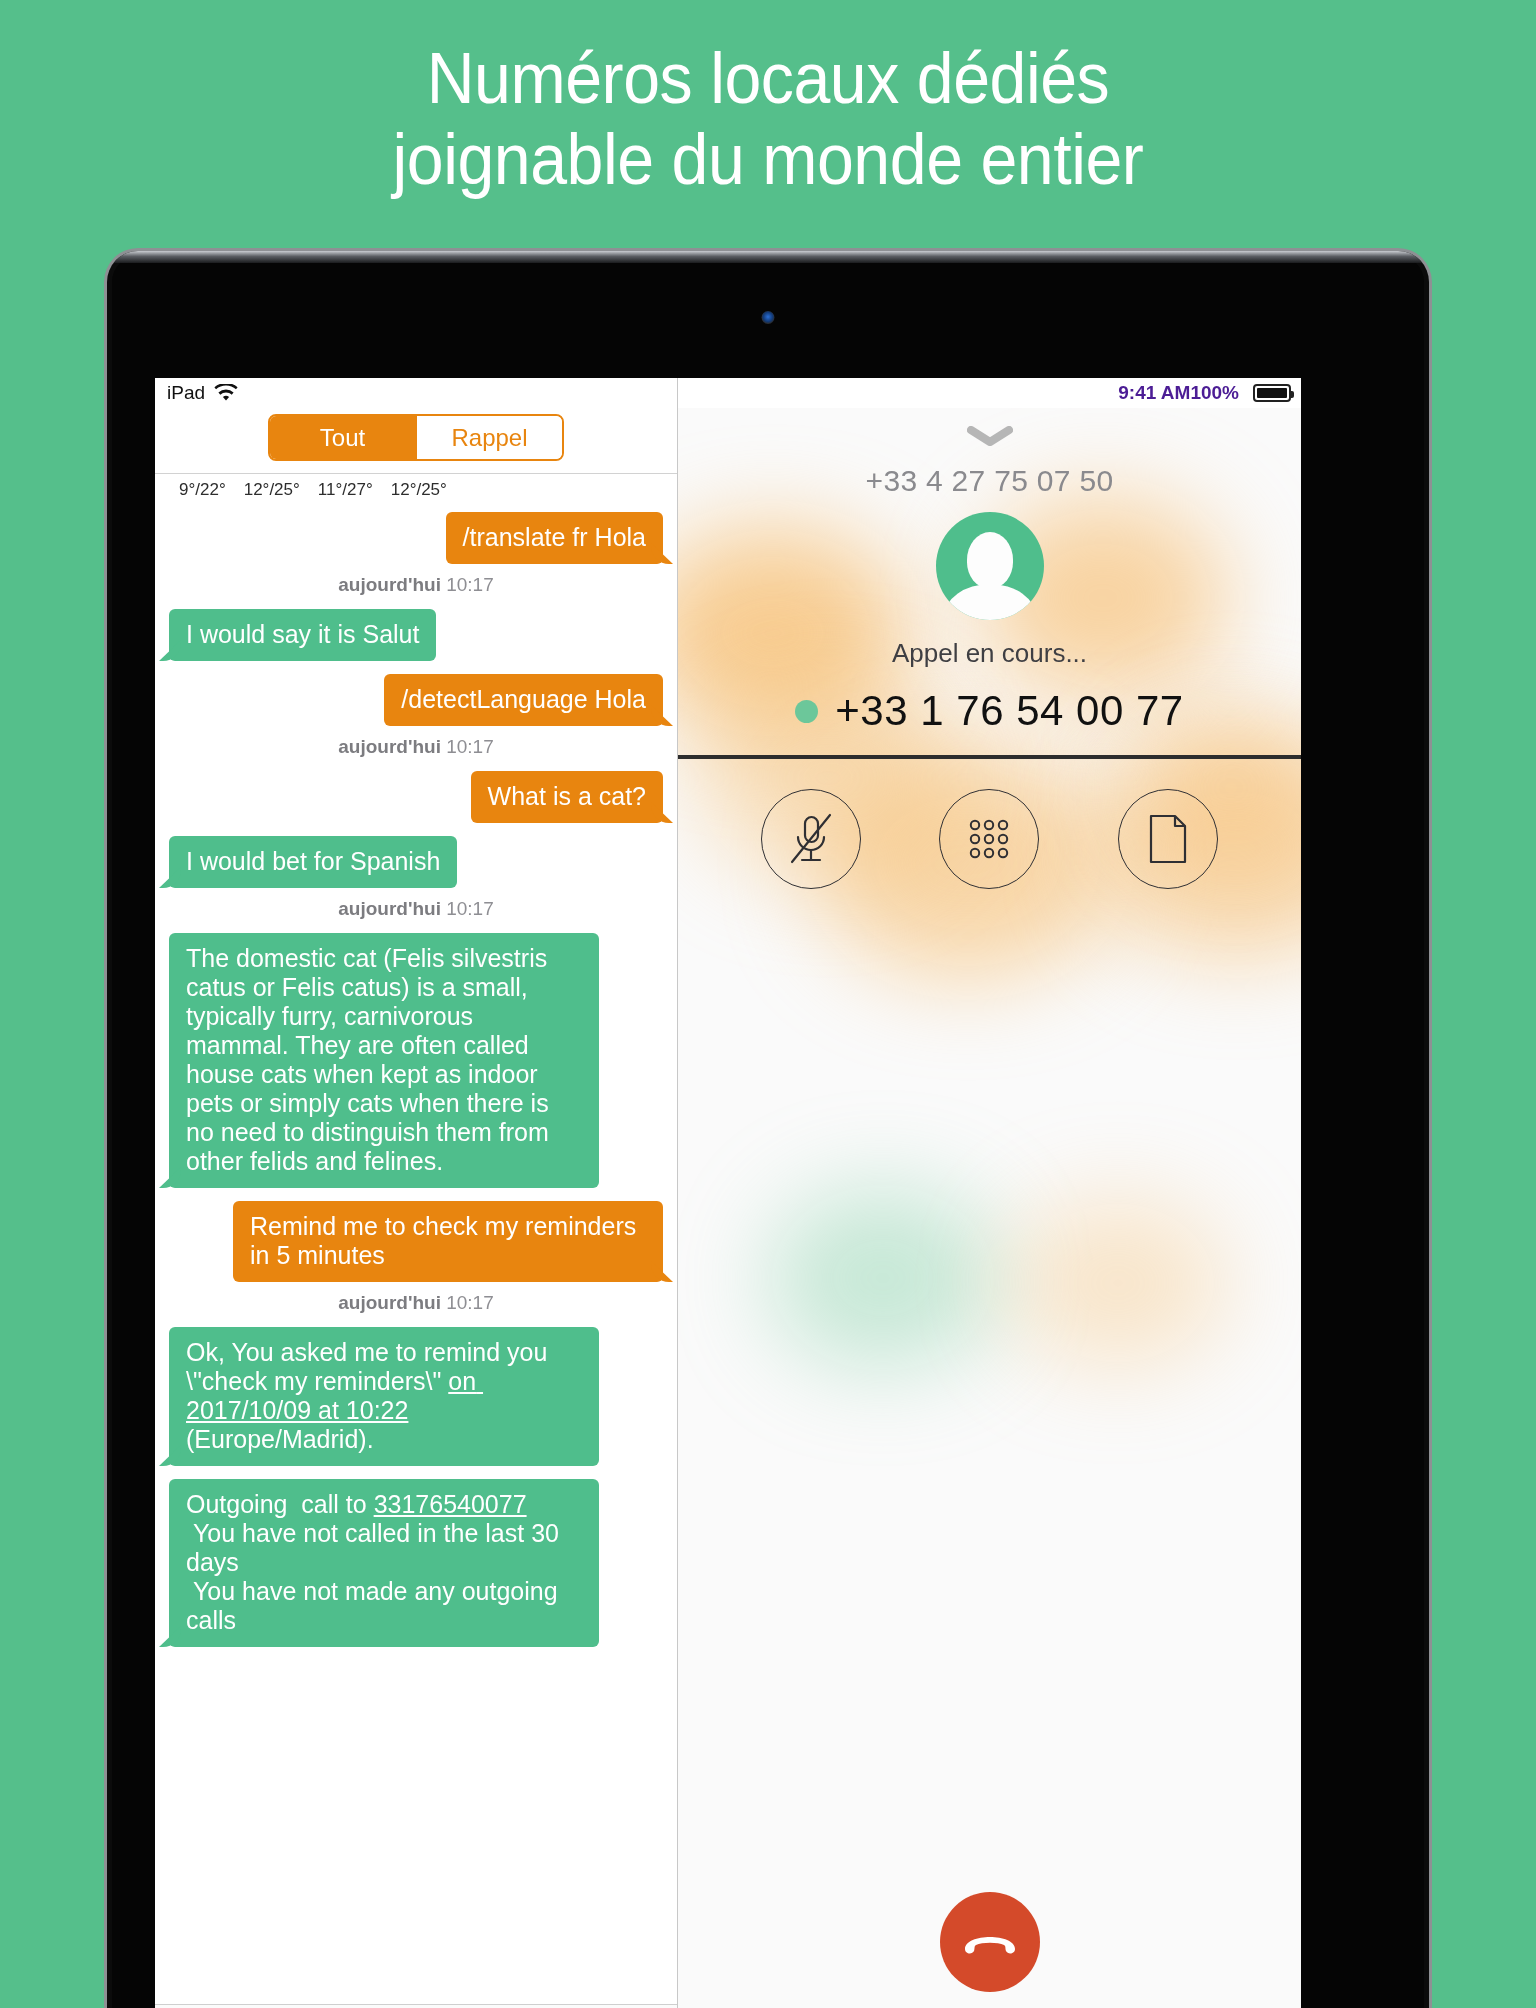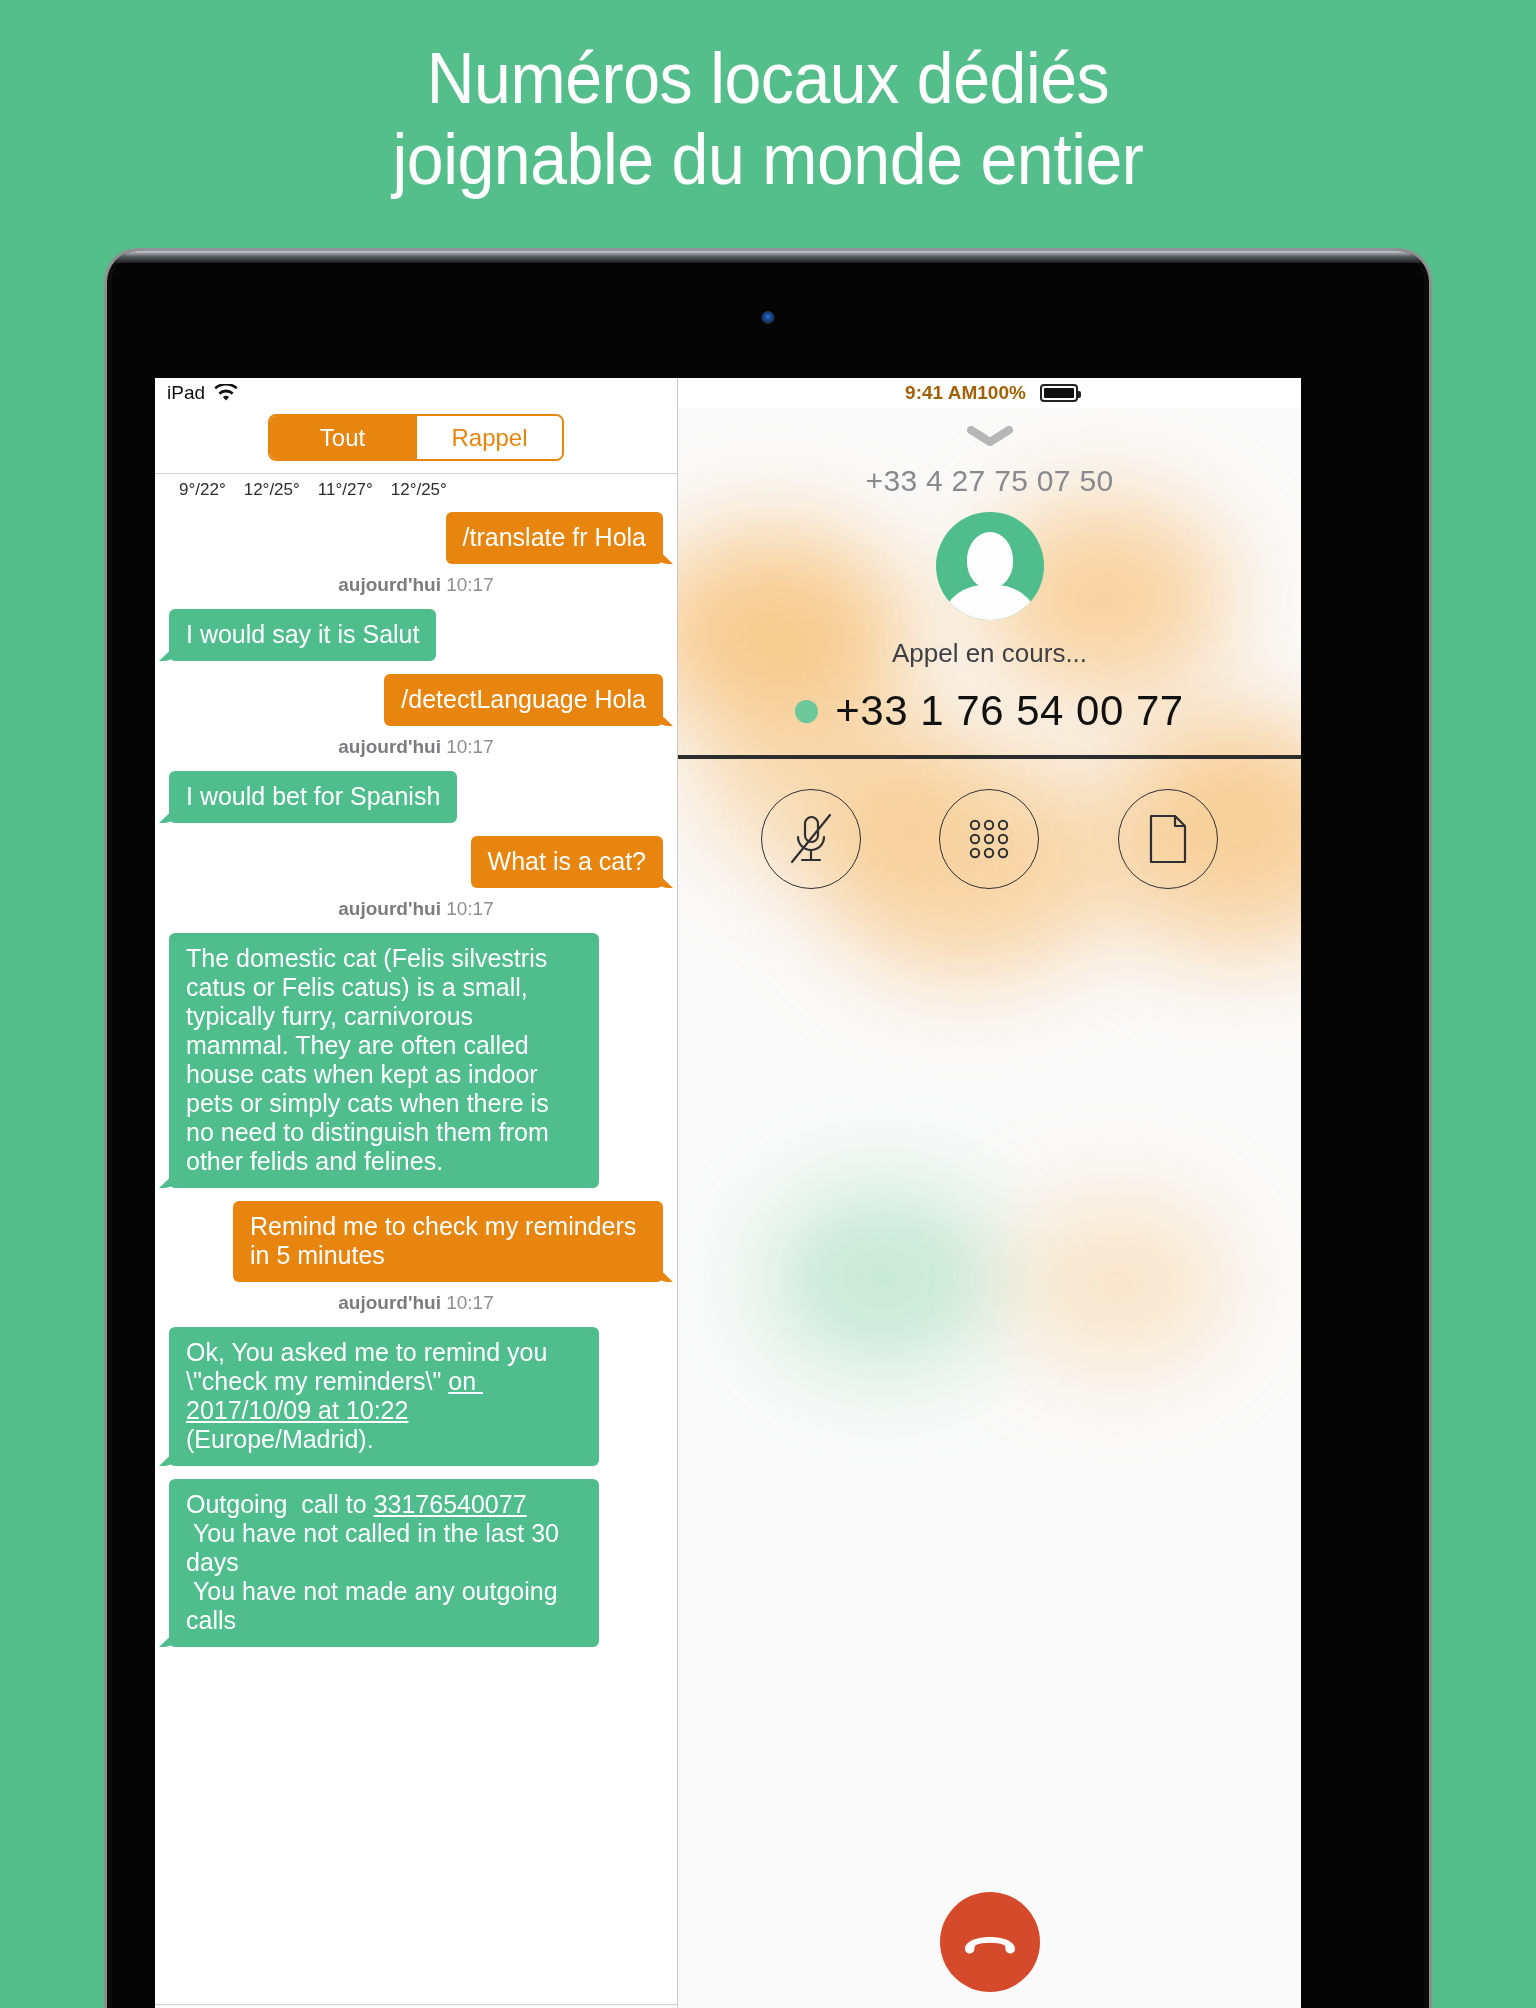--- a/index.html
+++ b/index.html
@@ -175,23 +175,23 @@
   .g3 { width: 300px; height: 230px; background: rgba(247,190,112,.60); left: 140px;  top: 370px; }
   .g4 { width: 280px; height: 220px; background: rgba(247,190,112,.58); left: 420px;  top: 360px; }
   .g5 { width: 260px; height: 200px; background: rgba(247,190,112,.45); left: 20px;   top: 300px; }
   .g6 { width: 230px; height: 180px; background: rgba(120,205,160,.40); left: 90px;   top: 810px; }
   .g7 { width: 220px; height: 170px; background: rgba(247,190,112,.34); left: 330px;  top: 820px; }
   .g8 { width: 200px; height: 160px; background: rgba(247,190,112,.40); right: -30px; top: 330px; }
 
   .right-status {
     position: relative; z-index: 3;
     height: 30px;
-    display: flex; align-items: center; justify-content: center;
+    display: flex; align-items: center; justify-content: flex-end;
     padding: 0 10px 0 14px;
-    font-size: 19px; font-weight: 700; color: #a16207;
+    font-size: 19px; font-weight: 700; color: #4c1d95;
     background: #ffffff;
     flex: none;
   }
   .batt-wrap { display: flex; align-items: center; gap: 14px; }
   .batt {
     width: 38px; height: 18px; border: 2px solid #222; border-radius: 4px;
     position: relative; padding: 2px;
   }
   .batt i { display: block; width: 100%; height: 100%; background: #111; border-radius: 1px; }
   .batt::after {
@@ -307,25 +307,25 @@
             <div class="bubble out">/translate fr Hola</div>
           </div>
           <div class="stamp"><b>aujourd'hui</b> 10:17</div>
           <div class="msg-row in">
             <div class="bubble in">I would say it is Salut</div>
           </div>
           <div class="msg-row out">
             <div class="bubble out">/detectLanguage Hola</div>
           </div>
           <div class="stamp"><b>aujourd'hui</b> 10:17</div>
+          <div class="msg-row out">
+            <div class="bubble out">What is a cat?</div>
+          </div>
           <div class="msg-row in">
             <div class="bubble in">I would bet for Spanish</div>
-          </div>
-          <div class="msg-row out">
-            <div class="bubble out">What is a cat?</div>
           </div>
           <div class="stamp"><b>aujourd'hui</b> 10:17</div>
           <div class="msg-row in">
             <div class="bubble in">The domestic cat (Felis silvestris catus or Felis catus) is a small, typically furry, carnivorous mammal. They are often called house cats when kept as indoor pets or simply cats when there is no need to distinguish them from other felids and felines.</div>
           </div>
           <div class="msg-row out">
             <div class="bubble out">Remind me to check my reminders in 5 minutes</div>
           </div>
           <div class="stamp"><b>aujourd'hui</b> 10:17</div>
           <div class="msg-row in">

